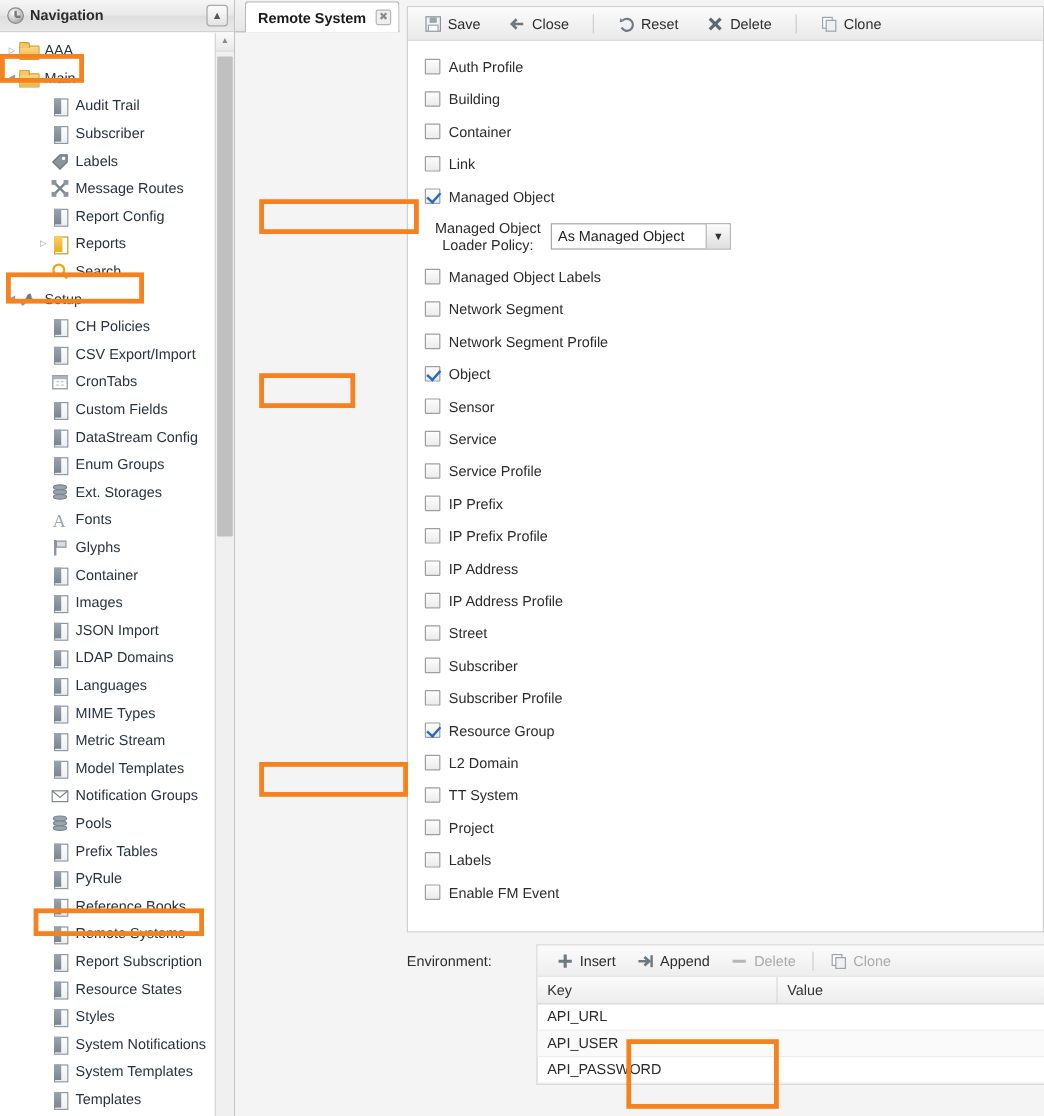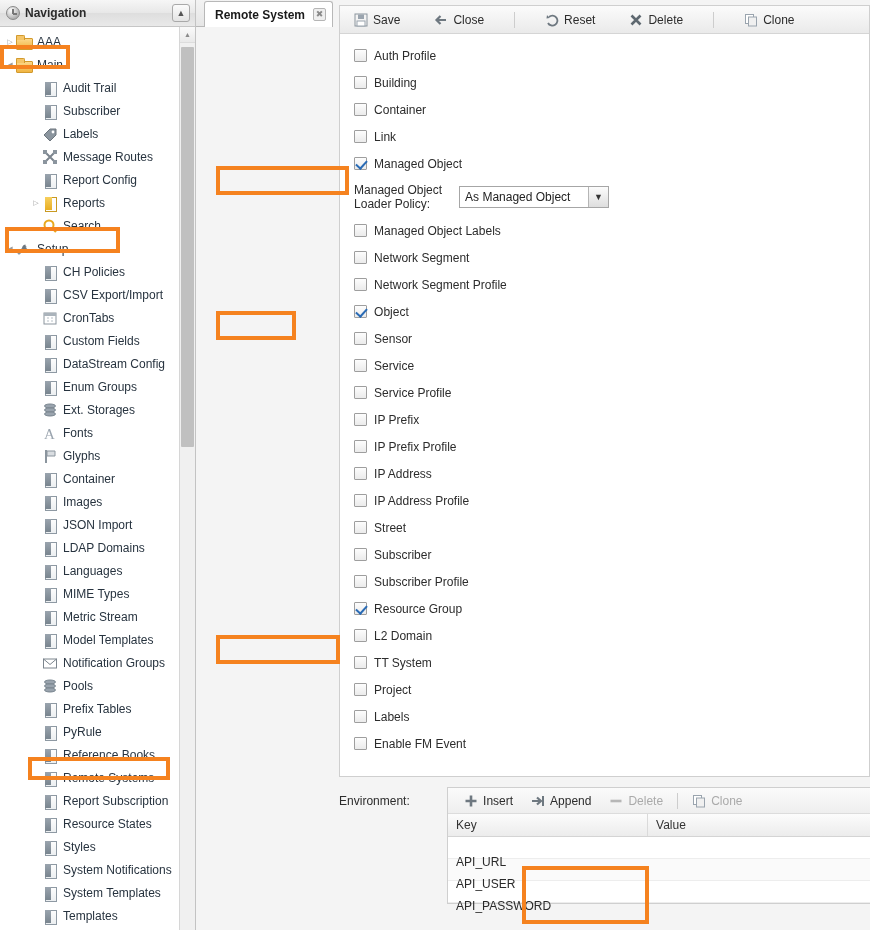--- a/index.html
+++ b/index.html
@@ -141,32 +141,32 @@
   .panel-wrap { flex: 1; padding: 5px 0 0 6px; display:flex; flex-direction:column; overflow:hidden; }
   .form-panel {
     background: #fff; border: 1px solid #cfcfcf;
     display: flex; flex-direction: column; flex: none;
     height: 772px; overflow: hidden;
   }
   .toolbar {
     height: 28px; min-height:28px;
     background: linear-gradient(to bottom,#fbfbfb,#eaeaea);
     border-bottom: 1px solid #d5d5d5;
-    display: flex; align-items: center; padding: 0 6px; gap: 18px;
+    display: flex; align-items: center; padding: 0 6px; gap: 8px;
   }
   .tb-btn {
     display: flex; align-items: center; gap: 5px;
     padding: 3px 8px; font-size: 12px; color: #2c2c2c; border-radius: 3px;
     white-space: nowrap;
   }
   .tb-btn.disabled { color: #aaa; }
   .tb-sep { width:1px; height:16px; background:#cdcdcd; margin:0 4px; }
   .tb-ico { width: 14px; height: 14px; display:flex; align-items:center; justify-content:center; flex:none; }
 
-  .cb-list { padding: 8px 16px 6px 14px; overflow: hidden; }
+  .cb-list { padding: 8px 16px 6px 14px; overflow: hidden; text-align: center; }
   .cb-row {
     height: 27px; display: flex; align-items: center; position: relative;
     font-size: 12px; color: #2c2c2c;
   }
   .cb {
     width: 13px; height: 13px; flex:none;
     border: 1px solid #9e9e9e; background: linear-gradient(to bottom,#fdfdfd,#ebebeb);
     position: relative; border-radius:1px;
   }
   .cb.checked::after {
@@ -204,21 +204,21 @@
   }
   .env-head {
     height: 23px; display:flex;
     background: linear-gradient(to bottom,#fcfcfc,#ececec);
     border-bottom: 1px solid #d4d4d4;
     font-size: 12px; color:#333;
   }
   .env-head .c1 { width: 200px; padding: 4px 0 0 8px; border-right:1px solid #dadada; }
   .env-head .c2 { flex:1; padding: 4px 0 0 8px; }
   .env-row { height: 22px; display:flex; font-size:12px; color:#2a2a2a; border-bottom:1px solid #ededed; }
-  .env-row .c1 { width: 200px; padding: 18px 0 0 8px; }
+  .env-row .c1 { width: 200px; padding: 3px 0 0 8px; }
   .env-row .c2 { flex:1; padding: 3px 0 0 8px; }
   .env-row.alt { background:#fafafa; }
 
   
   .hl { position: absolute; border: 4px solid #f5821f; pointer-events: none; z-index: 50; }
 </style>
 </head>
 <body>
 
 <div id="app">

